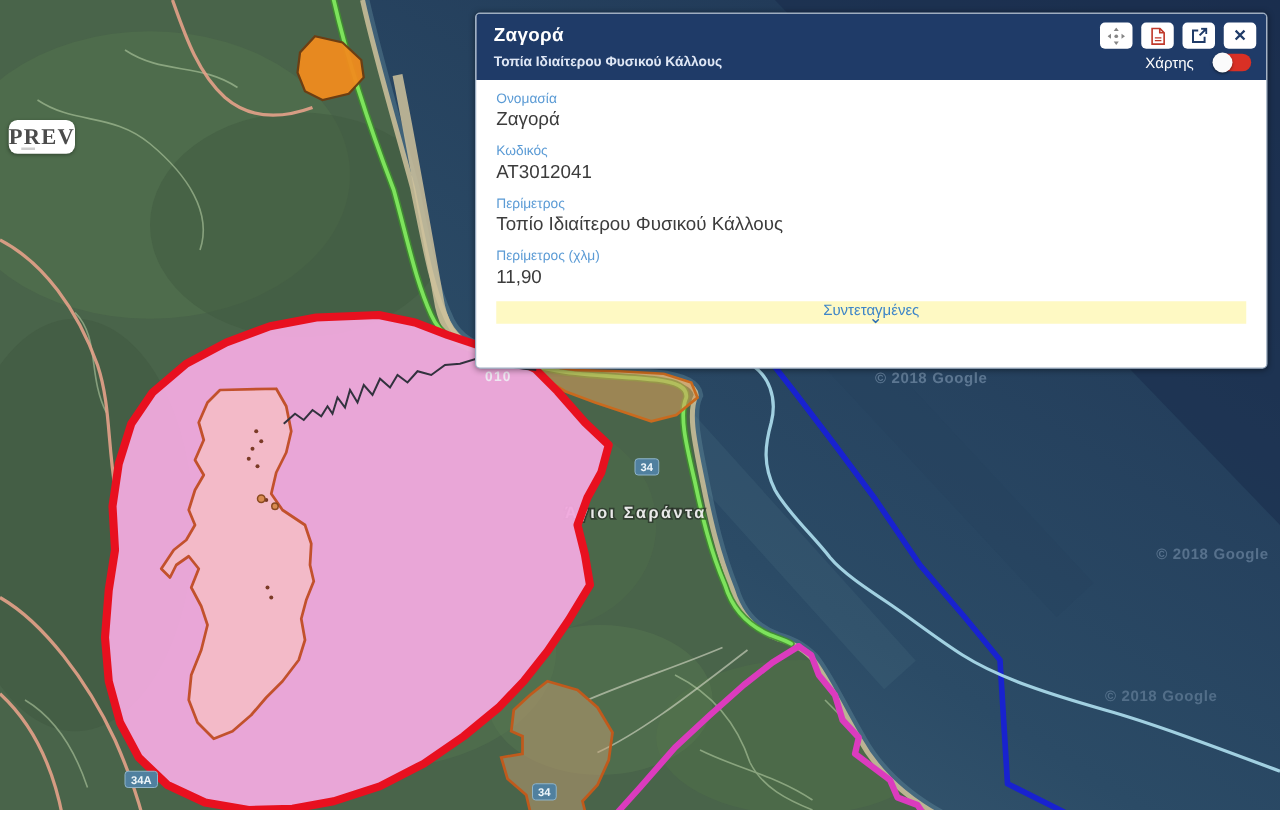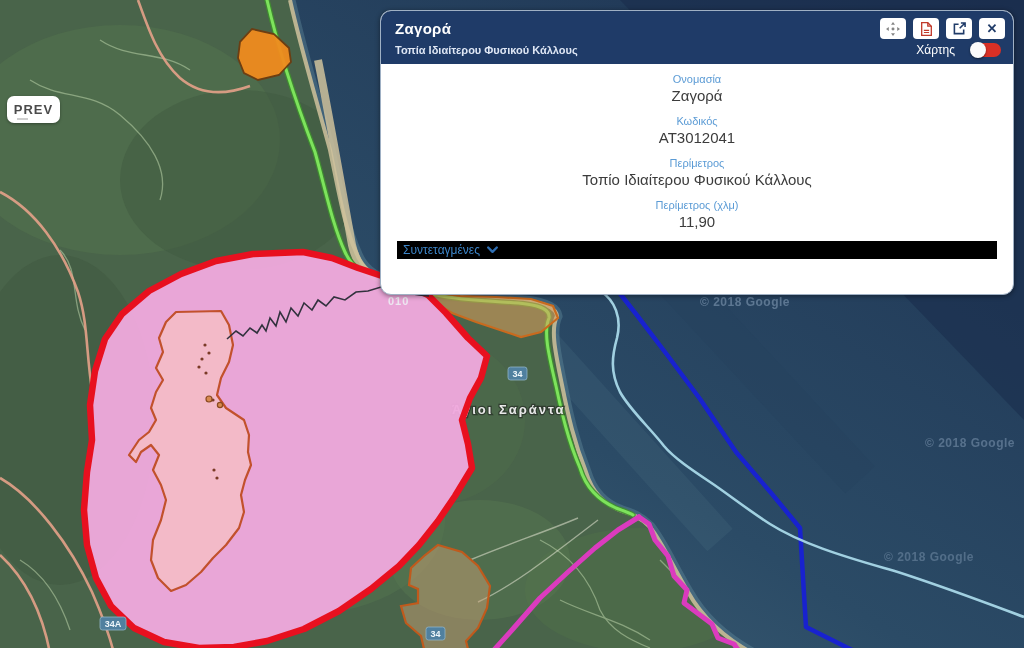--- a/index.html
+++ b/index.html
@@ -2,46 +2,46 @@
 <html><head>
 <meta charset="utf-8">
 <style>
   html,body{margin:0;padding:0;background:#ffffff;}
   body{font-family:"Liberation Sans",sans-serif;}
   .stage{position:relative;width:1024px;height:653px;overflow:hidden;background:#fff;}
   .map{position:absolute;left:0;top:0;width:1024px;height:653px;}
   
   .prev{position:absolute;left:7px;top:96px;width:53px;height:27px;background:#fff;border:none;
         border-radius:7px;display:flex;align-items:center;justify-content:center;
-        font-family:Liberation Sans, sans-serif;font-weight:700;font-size:13px;color:#4b4b4b;
+        font-family:Liberation Serif, serif;font-weight:700;font-size:18px;color:#4b4b4b;
         letter-spacing:1px;box-shadow:0 1px 3px rgba(0,0,0,.35);cursor:pointer;}
   .prev .dash{position:absolute;left:10px;bottom:3px;width:11px;height:2px;background:#cfcfcf;}
   
   .panel{position:absolute;left:380px;top:10px;width:632px;height:283px;background:#fff;
-         border:1px solid #9fb0c4;border-radius:11px;box-shadow:0 1px 5px rgba(0,0,0,.45);overflow:hidden;}
+         border:1px solid #9fb0c4;border-radius:4px;box-shadow:0 1px 5px rgba(0,0,0,.45);overflow:hidden;}
   .panel-header{background:#1f3b68;padding:5px 8px 7px 14px;}
   .hdr-row1{display:flex;align-items:center;justify-content:space-between;height:25px;}
   .panel-title{color:#ffffff;font-size:15px;font-weight:600;letter-spacing:.3px;}
   .hdr-btns{display:flex;align-items:center;}
   .ibtn{width:26px;height:21px;background:#fff;border:none;border-radius:4px;margin-left:7px;
         display:inline-flex;align-items:center;justify-content:center;padding:0;cursor:pointer;}
   .ibtn.close{color:#1f3b68;font-weight:700;font-size:13px;line-height:1;}
   .hdr-row2{display:flex;align-items:center;justify-content:space-between;margin-top:2px;}
   .panel-subtitle{color:#dfe7f5;font-size:11px;font-weight:bold;}
   .toggle-wrap{display:flex;align-items:center;margin-right:4px;}
   .toggle-label{color:#ffffff;font-size:12px;margin-right:16px;}
   .toggle{width:30px;height:14px;background:#d93025;border-radius:8px;position:relative;display:inline-block;cursor:pointer;}
   .knob{position:absolute;left:-1px;top:-1px;width:16px;height:16px;background:#fbfbfb;border-radius:50%;
         box-shadow:0 1px 2px rgba(0,0,0,.5);}
-  .panel-body{padding:9px 16px 0;text-align:center;}
+  .panel-body{padding:9px 16px 0;}
   .field{margin-bottom:10px;}
   .f-label{color:#5b9bd5;font-size:11px;line-height:13px;}
   .f-value{color:#3c3c3c;font-size:15px;line-height:19px;}
-  .coords-bar{background:#000000;height:18px;display:flex;align-items:center;padding:0 6px;margin-top:3px;
-              color:#3d85c8;font-size:12px;cursor:pointer;}
+  .coords-bar{background:#fef9c3;height:18px;display:flex;align-items:center;padding:0 6px;margin-top:3px;
+              color:#3d85c8;font-size:12px;cursor:pointer;flex-direction:column;}
   .coords-bar svg{margin-left:7px;}
 </style>
 </head>
 <body>
 
 <div class="stage">
 
   <div class="map">
   <svg width="1024" height="653" viewBox="0 0 1024 653" xmlns="http://www.w3.org/2000/svg">
     <defs>

